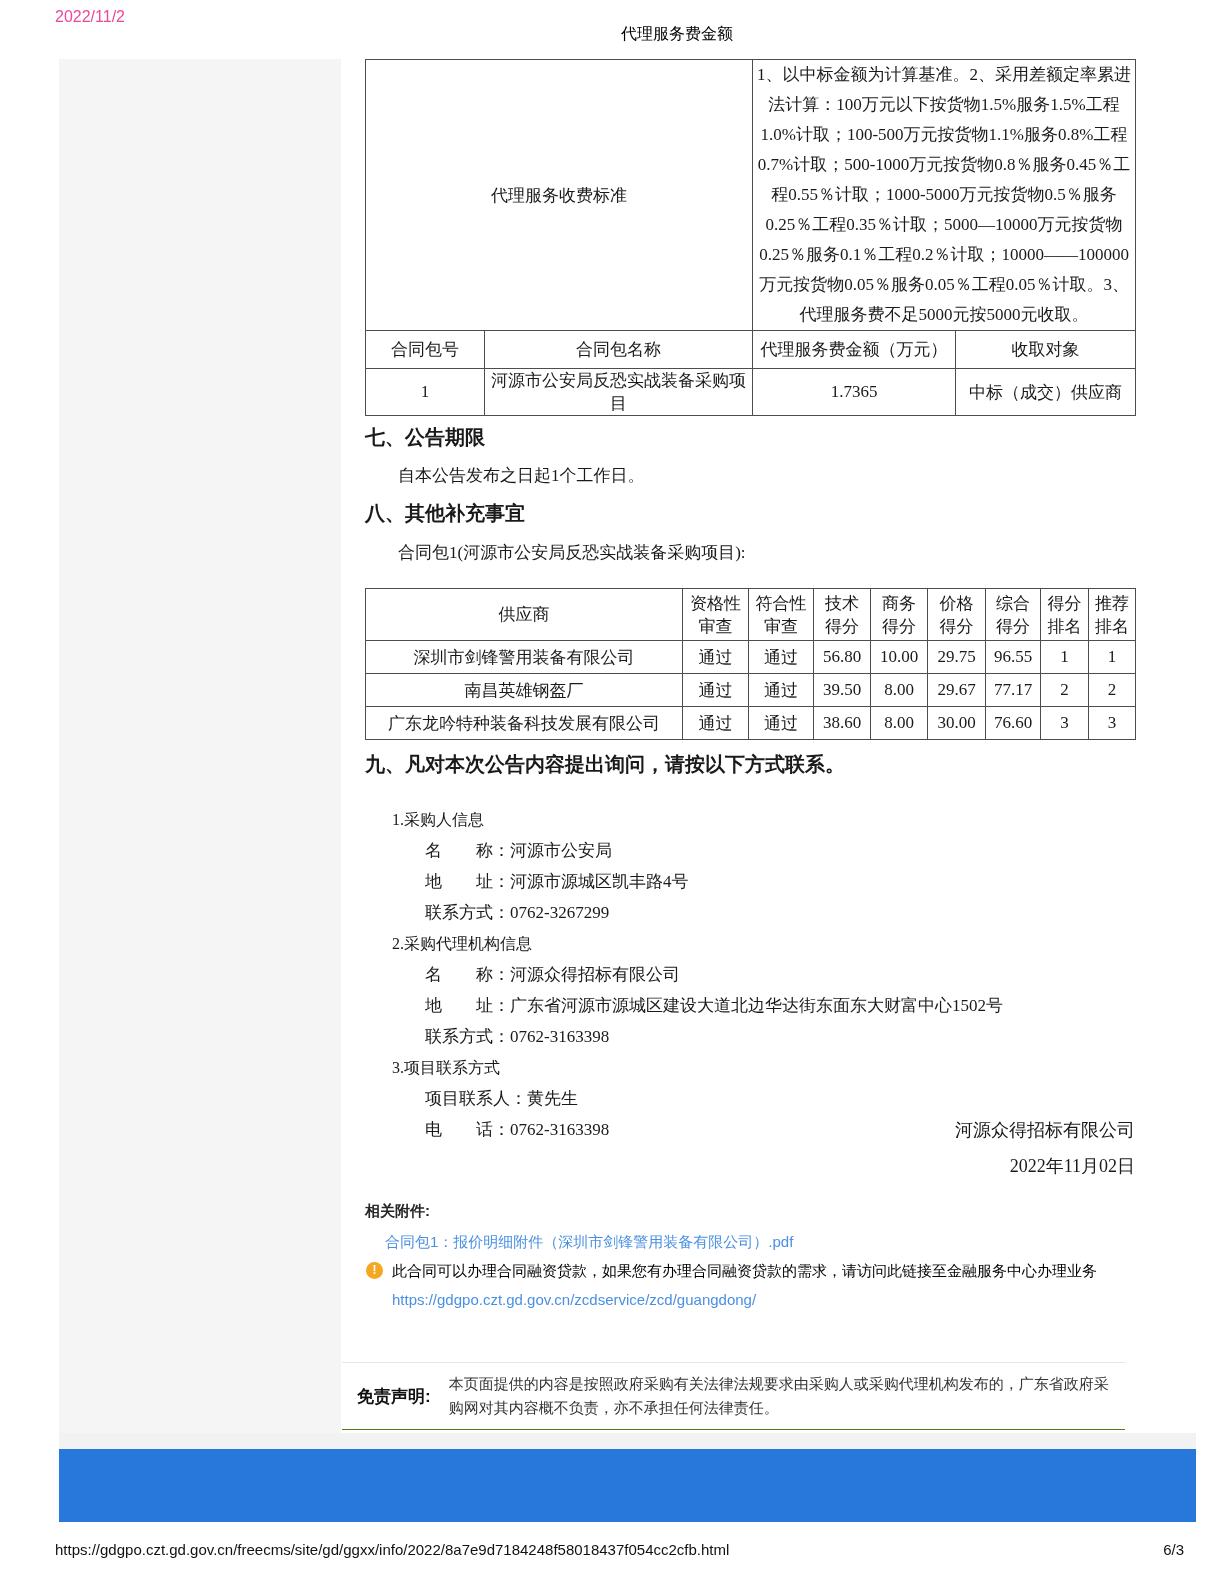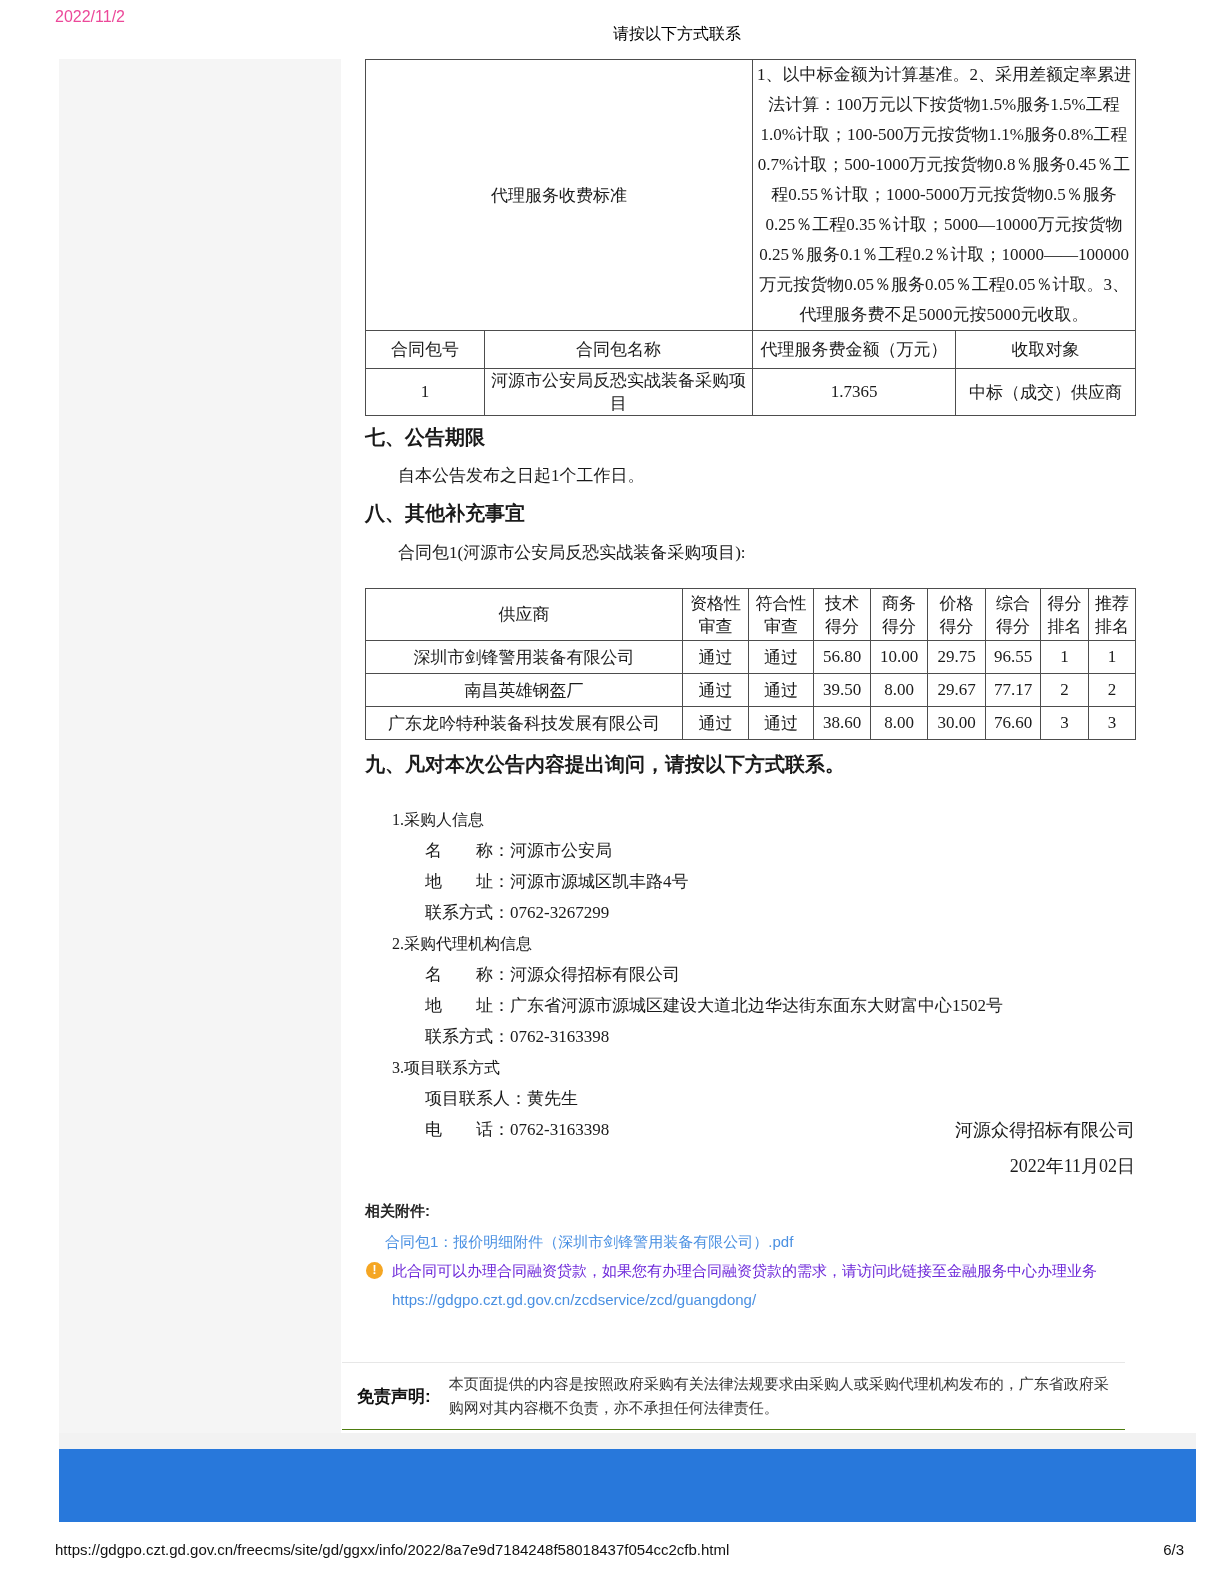--- a/index.html
+++ b/index.html
@@ -40,40 +40,40 @@
   .contact-heading{font-size:16px;line-height:31px;}
   .contact-line{margin-left:33px;line-height:31px;}
 
   .signature{position:absolute;right:89px;top:1112px;text-align:right;font-size:18px;line-height:36px;}
 
   
   .attach-title{position:absolute;left:365px;top:1202px;font-size:15px;font-weight:bold;color:#262626;}
   .attach-link{position:absolute;left:385px;top:1233px;font-size:15px;color:#4a90e2;cursor:pointer;}
   .fin-icon{position:absolute;left:366px;top:1262px;width:17px;height:17px;border-radius:50%;
       background:#f5a623;color:#ffffff;font-size:12px;font-weight:bold;text-align:center;line-height:17px;}
-  .fin-text{position:absolute;left:392px;top:1262px;font-size:15px;color:#6d28d9;}
+  .fin-text{position:absolute;left:392px;top:1262px;font-size:15px;color:#000000;}
   .fin-link{position:absolute;left:392px;top:1291px;font-size:15px;color:#4a90e2;cursor:pointer;}
 
   
   .disclaimer{position:absolute;left:342px;top:1362px;width:783px;height:68px;box-sizing:border-box;
       border-top:1px solid #e7e7e7;border-bottom:1px solid #4d7c0f;display:flex;align-items:center;}
   .disc-label{font-size:17px;font-weight:bold;color:#111111;padding:0 18px 0 15px;white-space:nowrap;}
   .disc-text{font-size:15px;color:#333333;line-height:24px;padding-right:10px;}
 
   
   .strip{position:absolute;left:59px;top:1433px;width:1137px;height:16px;background:#f2f2f2;}
   .banner{position:absolute;left:59px;top:1449px;width:1137px;height:73px;background:#2878db;}
 </style>
 </head>
 <body>
 
 <div id="page">
 
   <div class="hdr-date sans">2022/11/2</div>
-  <div class="hdr-title sans">请按以下方式联系</div>
+  <div class="hdr-title sans">代理服务费金额</div>
 
   <div class="sidebar"></div>
 
   <table class="fee-table">
     <colgroup>
         <col style="width:119px">
         <col style="width:268px">
         <col style="width:203px">
         <col style="width:180px">
       </colgroup>

